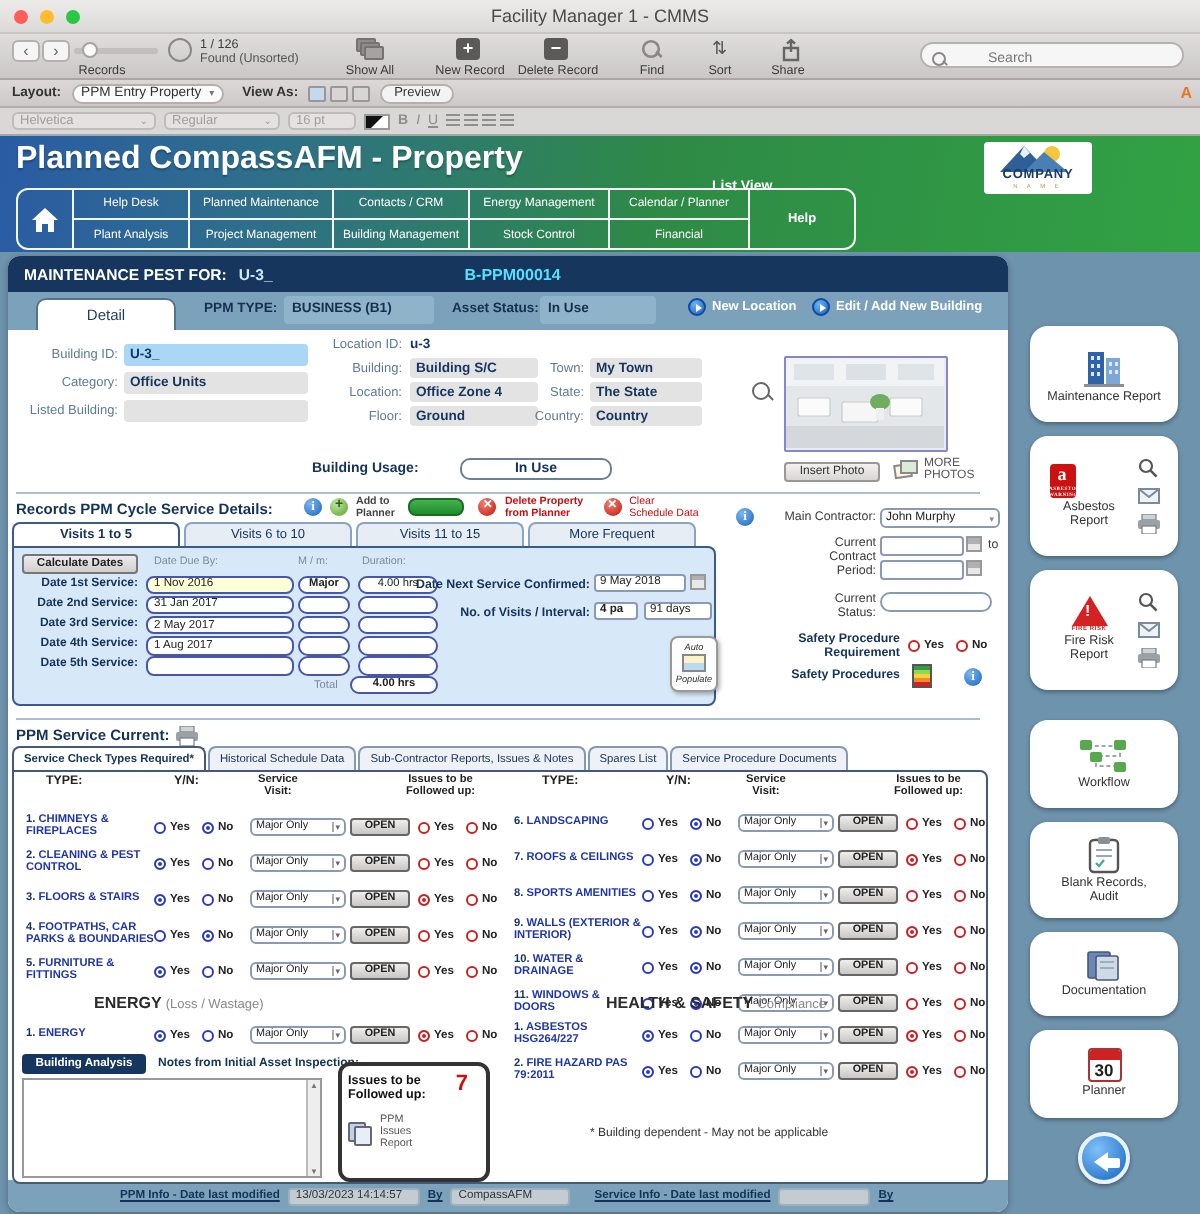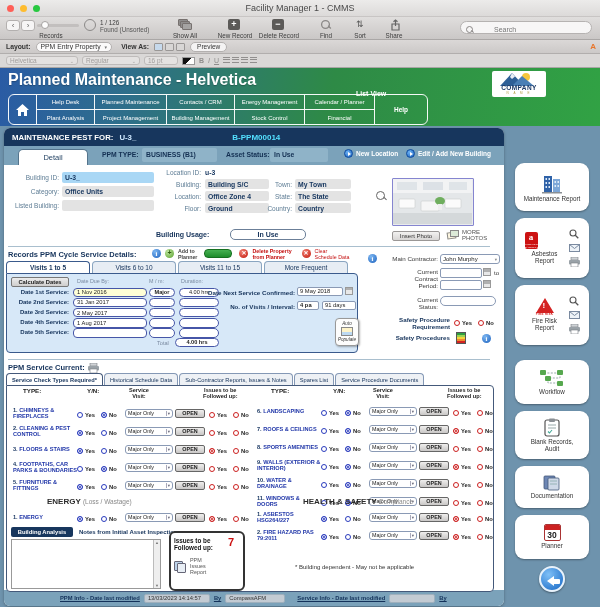--- a/index.html
+++ b/index.html
@@ -295,21 +295,21 @@
   <span class="fbtn" style="text-decoration:underline">U</span>
   <span class="alns">
     <span class="aln"></span>
     <span class="aln"></span>
     <span class="aln"></span>
     <span class="aln"></span>
   </span>
 </div>
 
 <div class="header">
-  <div class="pagetitle">Planned Maintenance - Helvetica</div>
+  <div class="pagetitle">Planned CompassAFM - Property</div>
   <div class="listview">List View</div>
   <div class="logo">
     <svg width="54" height="15" viewBox="0 0 54 15">
       <circle cx="34" cy="6" r="4" fill="#f5c63c"></circle>
       <polygon points="8,15 20,2 32,15" fill="#2e5f96"></polygon>
       <polygon points="20,15 30,5 42,15" fill="#4a7fb5"></polygon>
       <polygon points="18,6 20,2 23,5.5 20,8" fill="#e9eef5"></polygon>
     </svg>
     <span class="l1">COMPANY</span>
     <span class="l2">N A M E</span>

